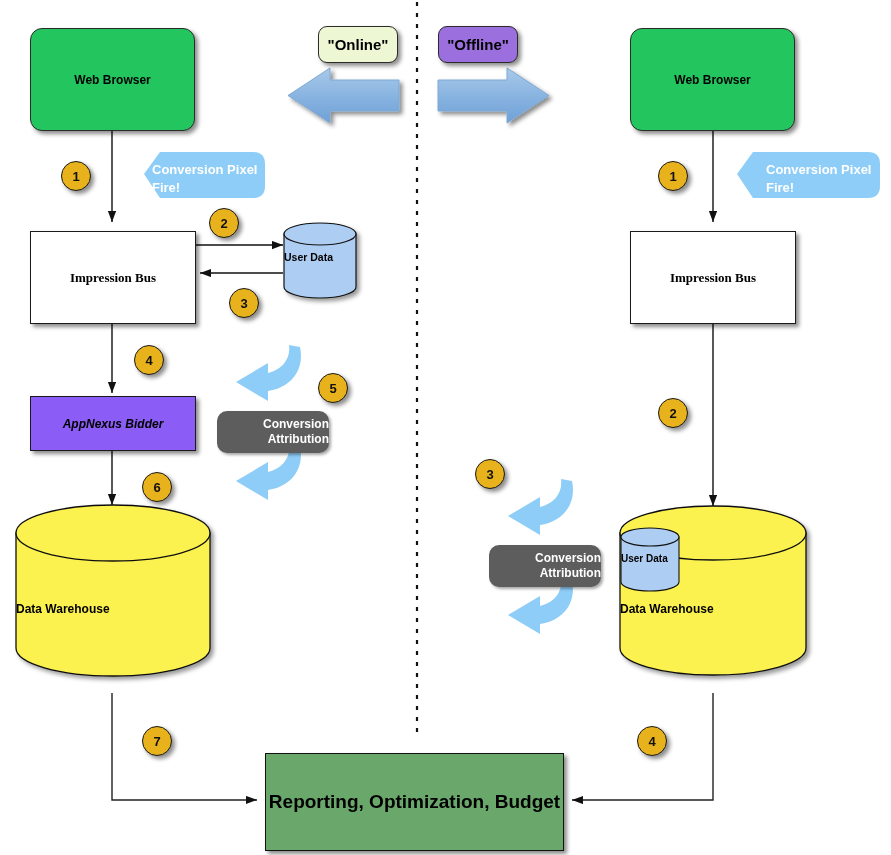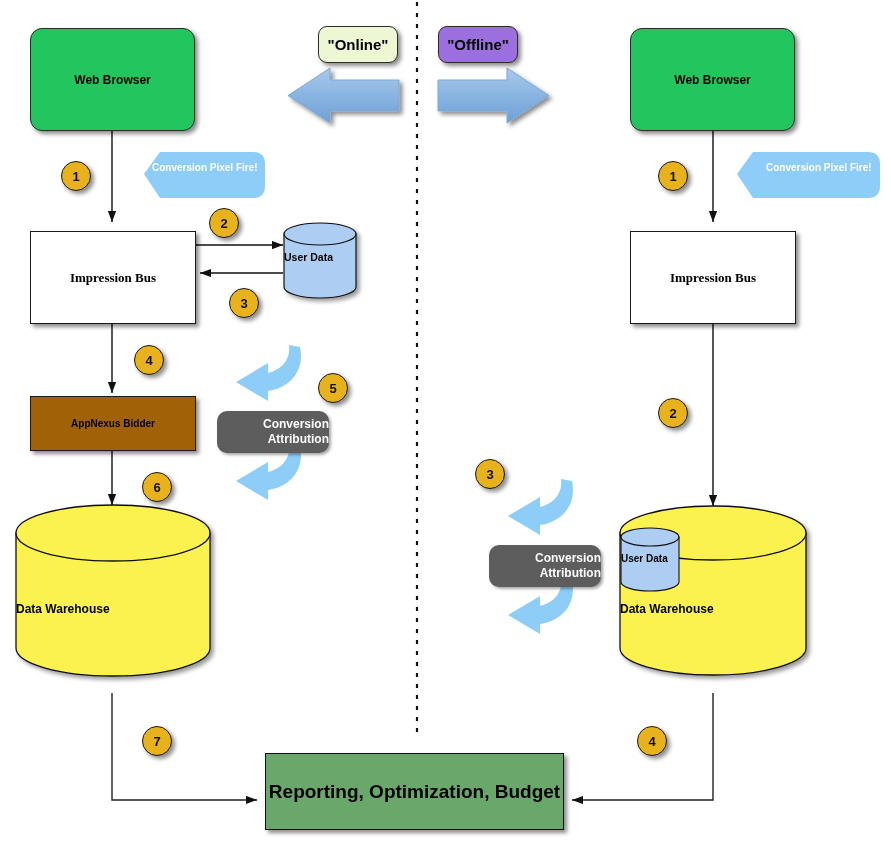--- a/index.html
+++ b/index.html
@@ -42,24 +42,25 @@
     box-shadow: 3px 3px 4px rgba(0,0,0,0.45);
   }
   .plain-box {
     background: #ffffff;
     border: 1px solid #1a1a1a;
     font-size: 13px;
     box-shadow: 3px 3px 4px rgba(0,0,0,0.45);
     font-family: Liberation Serif, serif;
   }
   .bidder-box {
-    background: #a16207;
+    background: #8b5cf6;
     border: 1px solid #1a1a1a;
-    font-size: 10px;
-    box-shadow: 3px 3px 4px rgba(0,0,0,0.45);
+    font-size: 12px;
+    box-shadow: 3px 3px 4px rgba(0,0,0,0.45);
+    font-style: italic;
   }
   .green-box {
     background: #6aa76a;
     border: 1px solid #111111;
     font-size: 19px;
     box-shadow: 3px 3px 4px rgba(0,0,0,0.45);
   }
   .tag-online {
     background: #eef7d4;
     border: 1px solid #2b2b2b;
@@ -108,21 +109,21 @@
     align-items: center;
     justify-content: center;
     text-align: right;
     line-height: 1.25;
     box-shadow: 2px 2px 3px rgba(0,0,0,0.35);
     box-sizing: border-box;
   }
   .callout-text {
     position: absolute;
     color: #ffffff;
-    font-size: 10px;
+    font-size: 13px;
     font-weight: bold;
     line-height: 1.35;
     pointer-events: none;
   }
 </style>
 </head>
 <body>
 
 <div id="canvas">
 
@@ -287,17 +288,17 @@
   <div class="badge" style="left:658px; top:398px;">
     <span>2</span>
     </div>
   <div class="badge" style="left:475px; top:459px;">
     <span>3</span>
     </div>
   <div class="badge" style="left:637px; top:726px;">
     <span>4</span>
     </div>
 
-  <div class="node green-box" style="left:265px; top:753px; width:299px; height:77px;text-align:center;">
+  <div class="node green-box" style="left:265px; top:753px; width:299px; height:98px;text-align:center;">
     <span>Reporting, Optimization, Budget</span>
   </div>
 
 </div>
 
 </body></html>

